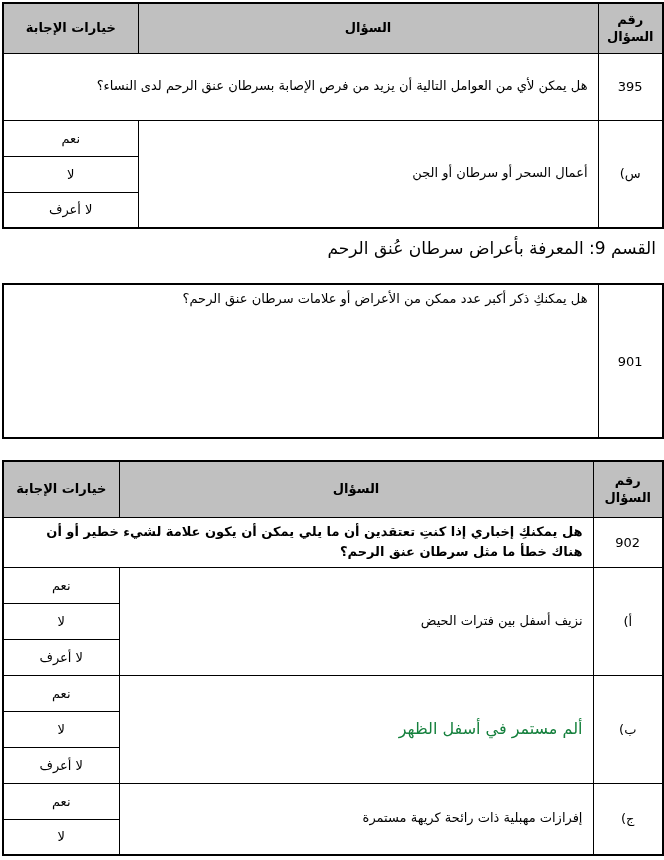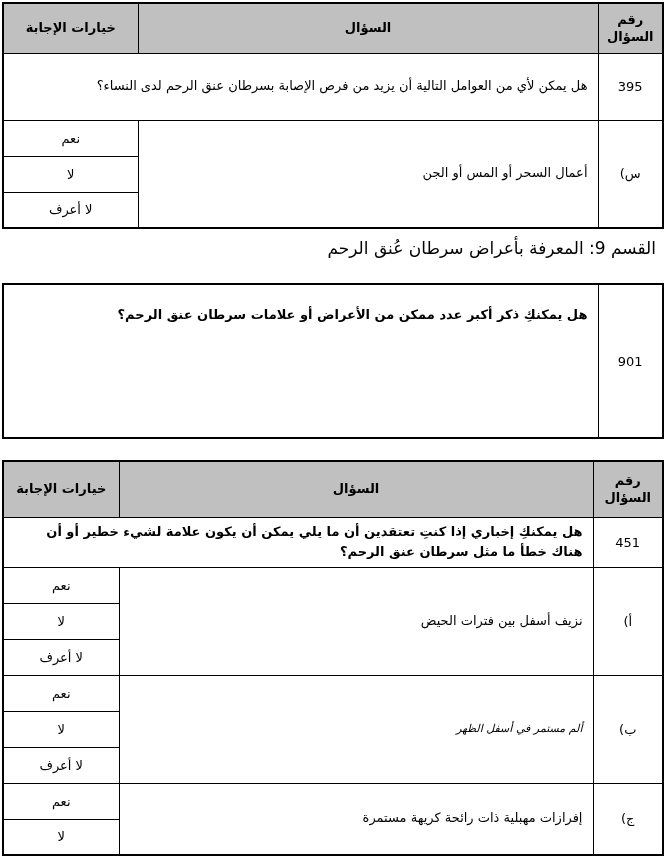--- a/index.html
+++ b/index.html
@@ -27,37 +27,37 @@
     font-weight:bold;
     font-size:13px;
     text-align:center;
     vertical-align:middle;
     line-height:1.35;
   }
   td{font-size:13px;vertical-align:middle;}
   .q-cell{padding-right:10px;padding-left:14px;line-height:1.6;}
   .num-cell{text-align:center;}
   .opt-cell{text-align:center;}
-  .top-align{vertical-align:top;padding-top:20px;font-weight:bold;}
+  .top-align{vertical-align:top;padding-top:4px;}
   .t1{top:2px;}
   .t901{top:283px;height:154px;}
   .t2{top:460px;}
   .h50{height:50px;}
   .h56{height:56px;}
   .h67{height:67px;}
   .h50b{height:50px;}
   .h36{height:36px;}
   .section-heading{
     position:absolute;
     top:236px;right:8px;
     font-size:17px;
     line-height:1.5;
     white-space:nowrap;
   }
-  .lighter{color:#000000;font-size:11px;font-style:italic;}
+  .lighter{color:#15803d;font-size:16px;}
 </style>
 </head>
 <body>
 
 <div class="page">
 
   <table class="t1">
     <colgroup>
       <col style="width:65px">
       <col style="width:460px">
@@ -68,21 +68,21 @@
       <th>رقم السؤال</th>
       <th>السؤال</th>
       <th>خيارات الإجابة</th>
     </tr>
     <tr class="h67">
       <td class="num-cell">395</td>
       <td class="q-cell" colspan="2">هل يمكن لأي من العوامل التالية أن يزيد من فرص الإصابة بسرطان عنق الرحم لدى النساء؟</td>
     </tr>
     <tr class="h36">
       <td class="num-cell" rowspan="3">س)</td>
-      <td class="q-cell" rowspan="3">أعمال السحر أو المس أو الجن</td>
+      <td class="q-cell" rowspan="3">أعمال السحر أو سرطان أو الجن</td>
       <td class="opt-cell">نعم</td>
     </tr>
     <tr class="h36">
       <td class="opt-cell">لا</td>
     </tr>
     <tr class="h36">
       <td class="opt-cell">لا أعرف</td>
     </tr>
   </tbody>
     </table>
@@ -108,21 +108,21 @@
       <col style="width:474px">
       <col style="width:116px">
     </colgroup>
     <tbody>
         <tr class="h56">
       <th>رقم السؤال</th>
       <th>السؤال</th>
       <th>خيارات الإجابة</th>
     </tr>
     <tr class="h50b">
-      <td class="num-cell">451</td>
+      <td class="num-cell">902</td>
       <td class="q-cell" colspan="2" style="line-height:1.55;font-weight:bold;">هل يمكنكِ إخباري إذا كنتِ تعتقدين أن ما يلي يمكن أن يكون علامة لشيء خطير أو أن هناك خطأ ما مثل سرطان عنق الرحم؟</td>
     </tr>
 
     <tr class="h36">
       <td class="num-cell" rowspan="3">أ)</td>
       <td class="q-cell" rowspan="3">نزيف أسفل بين فترات الحيض</td>
       <td class="opt-cell">نعم</td>
     </tr>
     <tr class="h36">
       <td class="opt-cell">لا</td>

